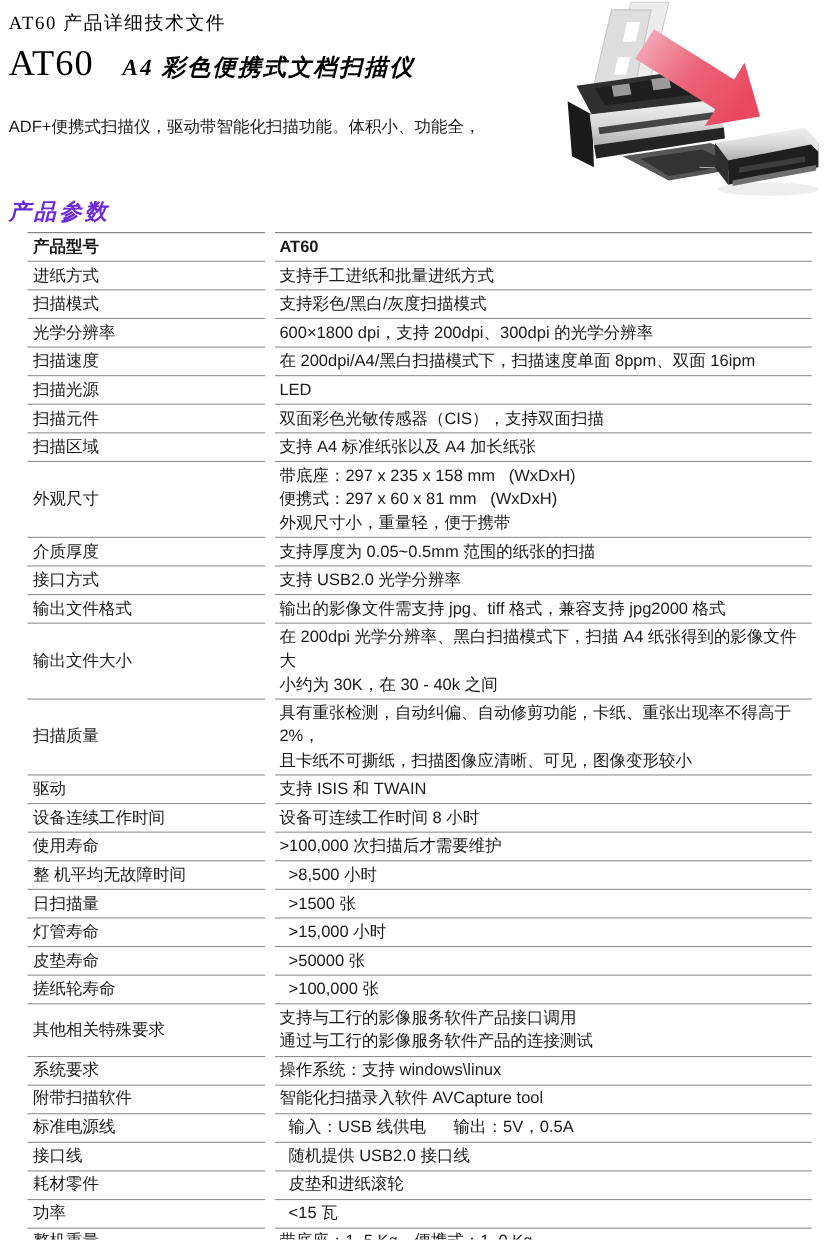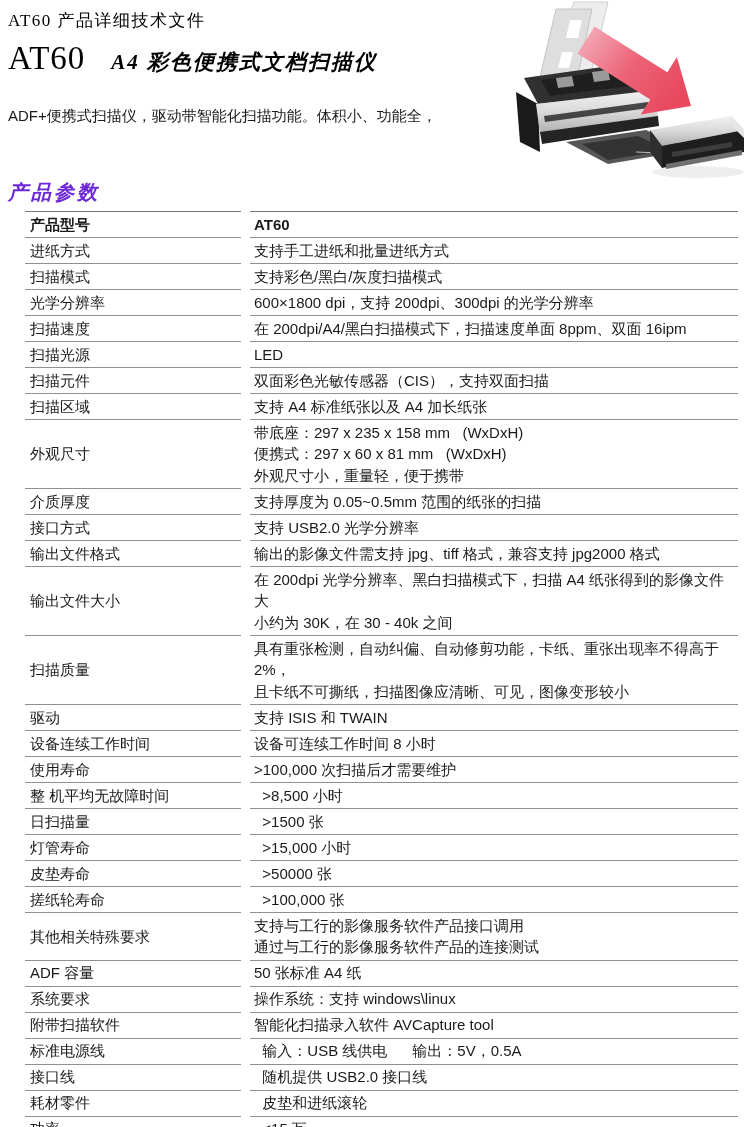--- a/index.html
+++ b/index.html
@@ -257,26 +257,20 @@
           </td>
         </tr>
         <tr>
           <td class="label-cell">其他相关特殊要求</td>
           <td class="value-cell">
             <div class="vline">支持与工行的影像服务软件产品接口调用</div>
             <div class="vline">通过与工行的影像服务软件产品的连接测试</div>
           </td>
         </tr>
         <tr>
-          <td class="label-cell">ADF 容量</td>
-          <td class="value-cell">
-            <div class="vline">50 张标准 A4 纸</div>
-          </td>
-        </tr>
-        <tr>
           <td class="label-cell">系统要求</td>
           <td class="value-cell">
             <div class="vline">操作系统：支持 windows\linux</div>
           </td>
         </tr>
         <tr>
           <td class="label-cell">附带扫描软件</td>
           <td class="value-cell">
             <div class="vline">智能化扫描录入软件 AVCapture tool</div>
           </td>

